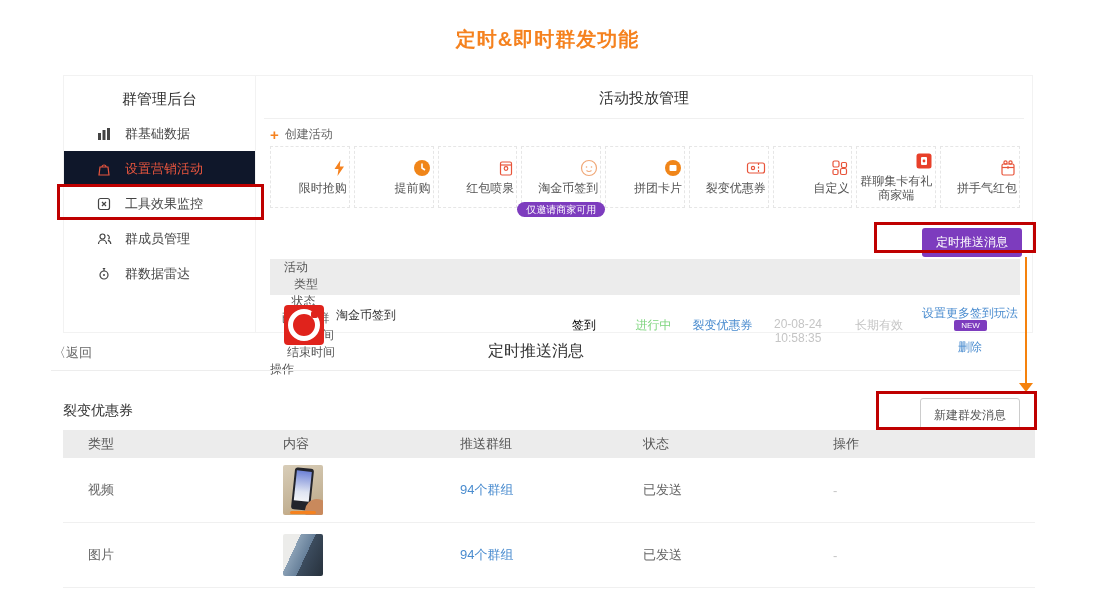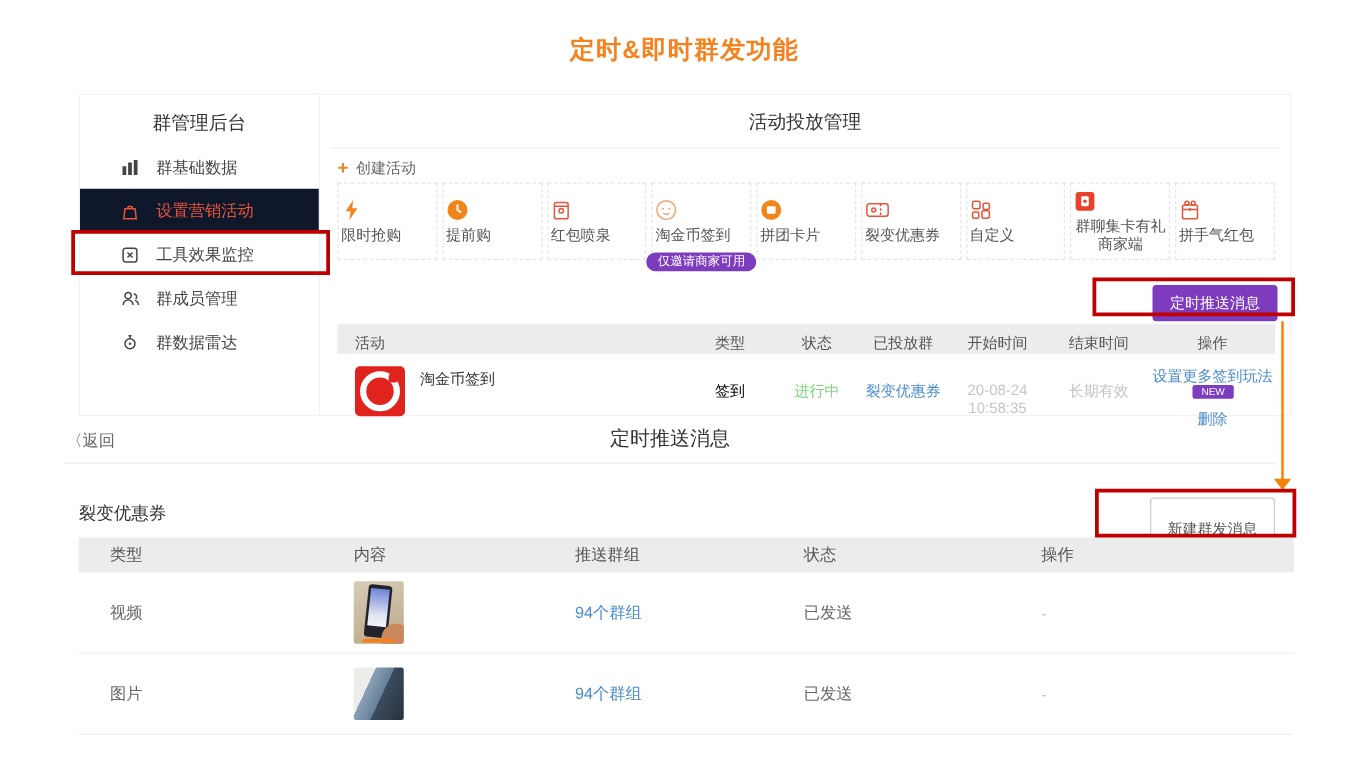--- a/index.html
+++ b/index.html
@@ -15,32 +15,32 @@
   .side-item{height:35px;display:flex;align-items:center;padding-left:32px;gap:13px;font-size:13px;color:#444;cursor:pointer;}
   .side-item .icn{width:16px;height:16px;display:inline-flex;align-items:center;justify-content:center;}
   .side-item.active{background:#0f172a;color:#e8553e;}
 
   .content{flex:1;position:relative;box-sizing:border-box;}
   .content-title{text-align:center;font-size:15px;color:#333;padding-top:13px;line-height:18px;}
   .content-divider{border-bottom:1px solid #f0f0f0;margin:11px 8px 0 8px;}
   .create-row{display:flex;align-items:center;gap:6px;margin:7px 0 3px 14px;font-size:12px;color:#666;cursor:pointer;}
   .plus{color:#f5821f;font-size:15px;font-weight:bold;line-height:12px;}
   .tiles{display:flex;gap:4px;margin:0 12px 0 14px;}
-  .tile{flex:1;border:1px dashed #e6e6e6;height:62px;display:flex;flex-direction:column;align-items:flex-start;
+  .tile{flex:1;border:1px dashed #e6e6e6;height:62px;display:flex;flex-direction:column;align-items:flex-end;
         justify-content:center;gap:5px;font-size:12px;color:#555;position:relative;text-align:center;
         line-height:1.15;cursor:pointer;padding:0 2px;box-sizing:border-box;}
   .tile .ticn{height:18px;display:flex;align-items:center;justify-content:center;}
   .tile-badge{position:absolute;left:50%;transform:translateX(-50%);bottom:-10px;background:#7d3cbe;color:#fff;
               font-size:10px;padding:2px 9px;border-radius:10px;white-space:nowrap;z-index:3;}
   .purple-btn{position:absolute;right:10px;top:152px;background:#7d3cbe;color:#fff;border:none;border-radius:3px;
               font-size:12px;padding:6px 14px;cursor:pointer;}
 
   
   .atable{position:absolute;left:14px;right:12px;top:183px;font-size:12px;}
-  .ahead{display:flex;background:#ececec;color:#555;height:24px;align-items:flex-end;}
+  .ahead{display:flex;background:#ececec;color:#555;height:36px;align-items:flex-start;flex-direction:column;}
   .arow{display:flex;align-items:flex-start;padding:10px 0 8px;}
   .c-act{width:278px;padding-left:14px;box-sizing:border-box;display:flex;gap:12px;align-items:flex-start;}
   .c-type{width:72px;text-align:center;}
   .c-status{width:67px;text-align:center;}
   .c-groups{width:71px;text-align:center;}
   .c-start{width:80px;text-align:center;}
   .c-end{width:82px;text-align:center;}
   .c-ops{flex:1;text-align:center;}
   .ahead .c-act{align-items:center;}
   .arow .c-type,.arow .c-status,.arow .c-groups,.arow .c-start,.arow .c-end{margin-top:12px;}
@@ -56,21 +56,21 @@
   .ops-line2{margin-top:3px;}
 
   
   .back-row{position:absolute;left:51px;top:333px;width:970px;height:37px;border-bottom:1px solid #ededed;}
   .back{position:absolute;left:2px;top:11px;font-size:13px;color:#666;cursor:pointer;}
   .sect-title{position:absolute;left:0;right:0;top:8px;text-align:center;font-size:16px;color:#333;}
 
   
   .list-title{position:absolute;left:63px;top:402px;font-size:14px;color:#333;}
   .ghost-btn{position:absolute;left:920px;top:398px;background:#fff;border:1px solid #ccc;border-radius:3px;
-             font-size:12px;color:#555;padding:16px 13px;cursor:pointer;}
+             font-size:12px;color:#555;padding:8px 13px;cursor:pointer;}
 
   .ptable{position:absolute;left:63px;top:430px;width:972px;font-size:13px;}
   .phead{display:flex;background:#ececec;height:28px;align-items:center;color:#555;}
   .prow{display:flex;align-items:center;height:64px;border-bottom:1px solid #f0f0f0;color:#666;}
   .p-type{width:220px;padding-left:25px;box-sizing:border-box;}
   .p-content{width:177px;}
   .p-groups{width:183px;}
   .p-status{width:190px;}
   .p-ops{flex:1;}
 

